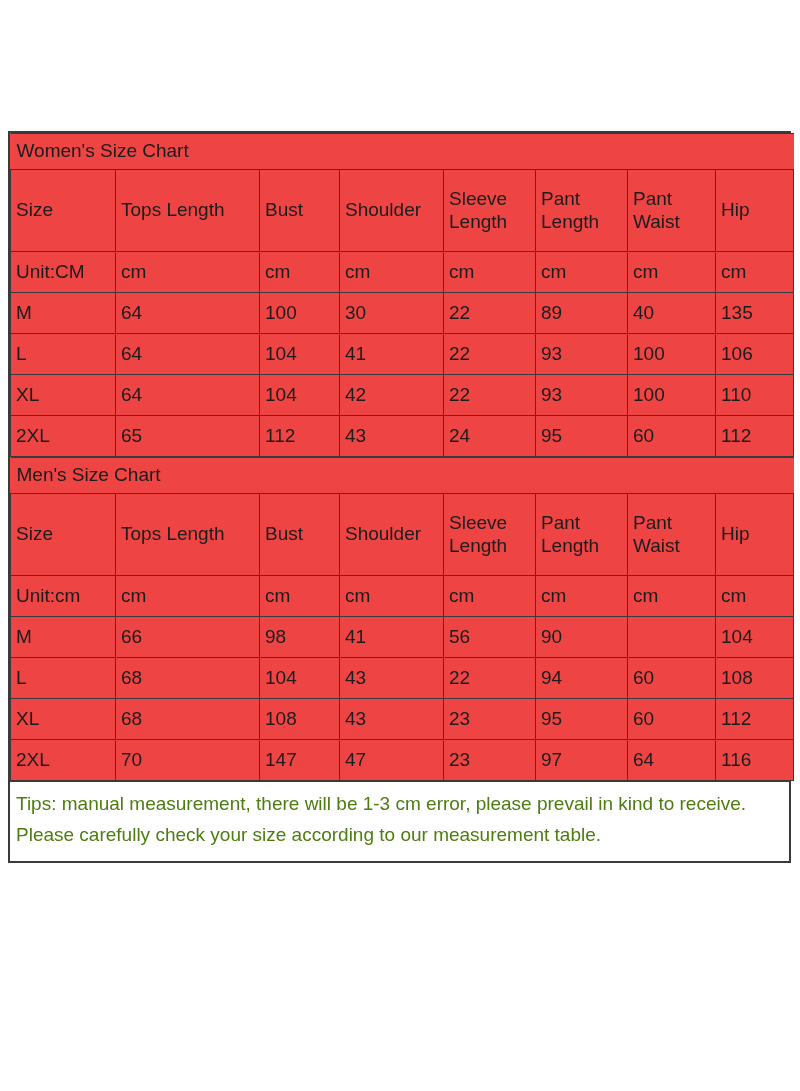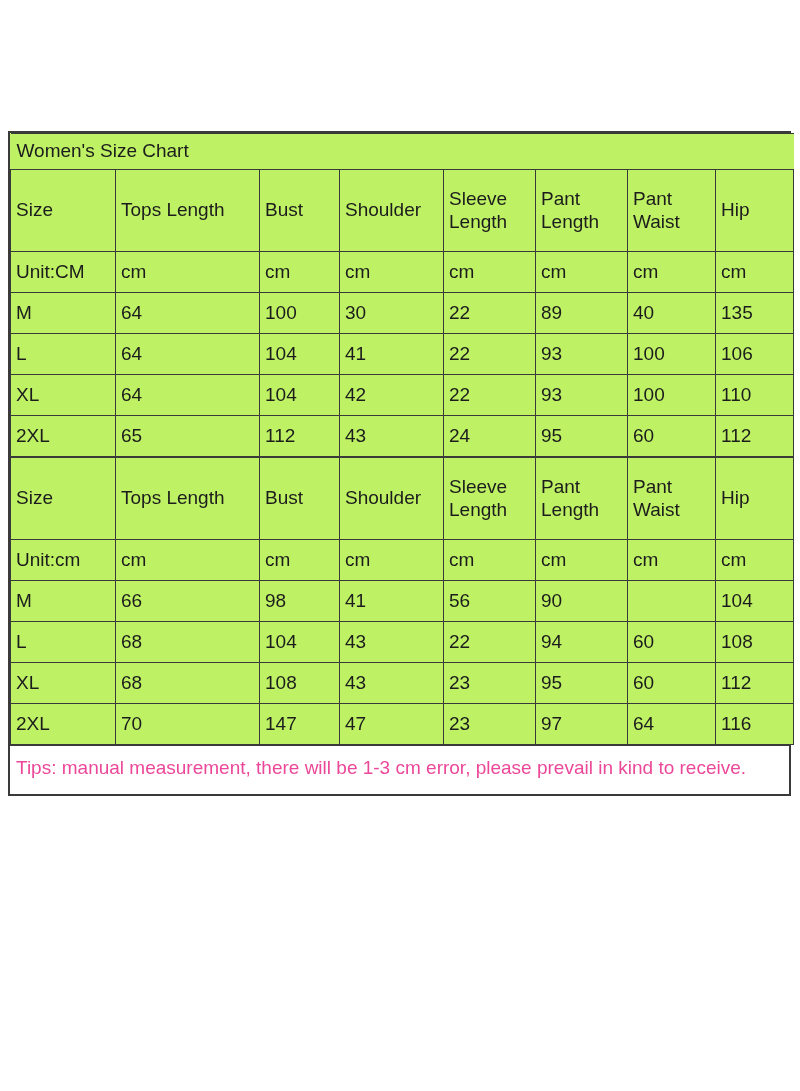--- a/index.html
+++ b/index.html
@@ -32,21 +32,21 @@
     width: 783px;
     border: 2px solid #3a3a3a;
     box-sizing: border-box;
     background: #ffffff;
   }
 
   table.size-table {
     border-collapse: collapse;
     table-layout: fixed;
     width: 100%;
-    background: #bef264;
+    background: #ef4444;
   }
 
   table.size-table td {
     border: 1px solid #3a3a3a;
     font-size: 19px;
     line-height: 1.18;
     color: #1c1c1c;
     padding: 2px 4px 2px 5px;
     vertical-align: middle;
     text-align: left;
@@ -99,21 +99,21 @@
 
   
   .tips-cell {
     border: 1px solid #3a3a3a;
     border-left: 0;
     border-right: 0;
     border-bottom: 0;
     padding: 7px 8px 10px 6px;
     font-size: 19px;
     line-height: 1.62;
-    color: #ec4899;
+    color: #4d7c0f;
   }
   .tips-cell p {
     margin: 0;
     padding: 0;
   }
 </style>
 </head>
 <body>
 
 <div class="page">
@@ -203,20 +203,23 @@
         <col class="c-size">
           <col class="c-tops">
           <col class="c-bust">
           <col class="c-shld">
         <col class="c-sleeve">
           <col class="c-plen">
           <col class="c-pwaist">
           <col class="c-hip">
       </colgroup>
       <tbody>
+        <tr class="section-title">
+          <td colspan="8">Men's Size Chart</td>
+        </tr>
         <tr class="head-row">
           <td>Size</td>
           <td>Tops Length</td>
           <td>Bust</td>
           <td>Shoulder</td>
           <td>Sleeve Length</td>
           <td>Pant Length</td>
           <td>Pant Waist</td>
           <td>Hip</td>
         </tr>
@@ -269,16 +272,17 @@
           <td>23</td>
           <td>97</td>
           <td>64</td>
           <td>116</td>
         </tr>
       </tbody>
     </table>
 
     <div class="tips-cell">
       <p>Tips: manual measurement, there will be 1-3 cm error, please prevail in kind to receive.</p>
+      <p>Please carefully check your size according to our measurement table.</p>
     </div>
 
   </div>
 </div>
 
 </body></html>

